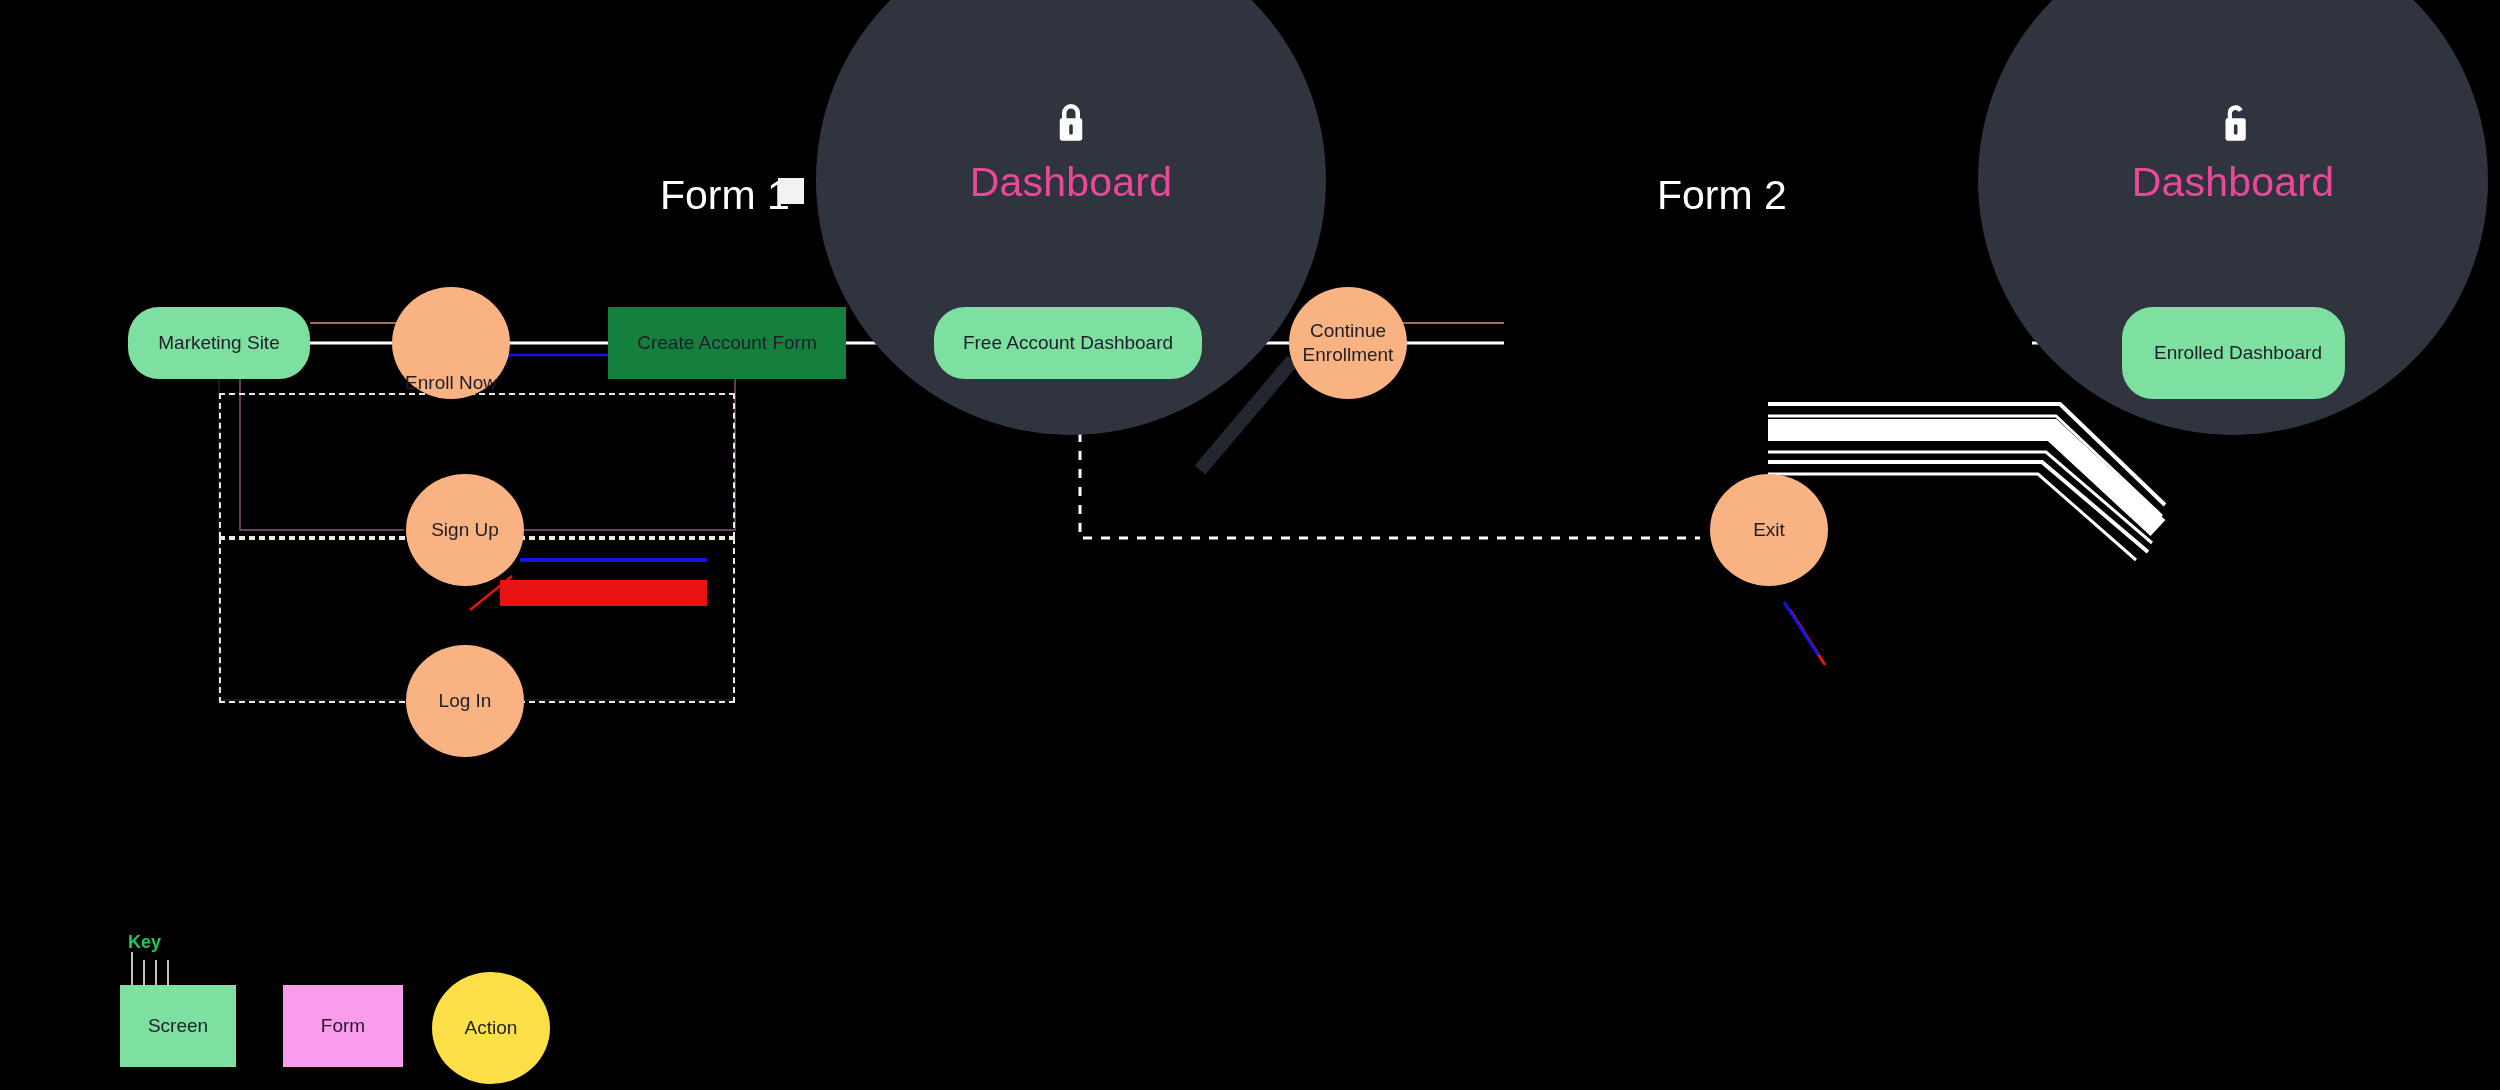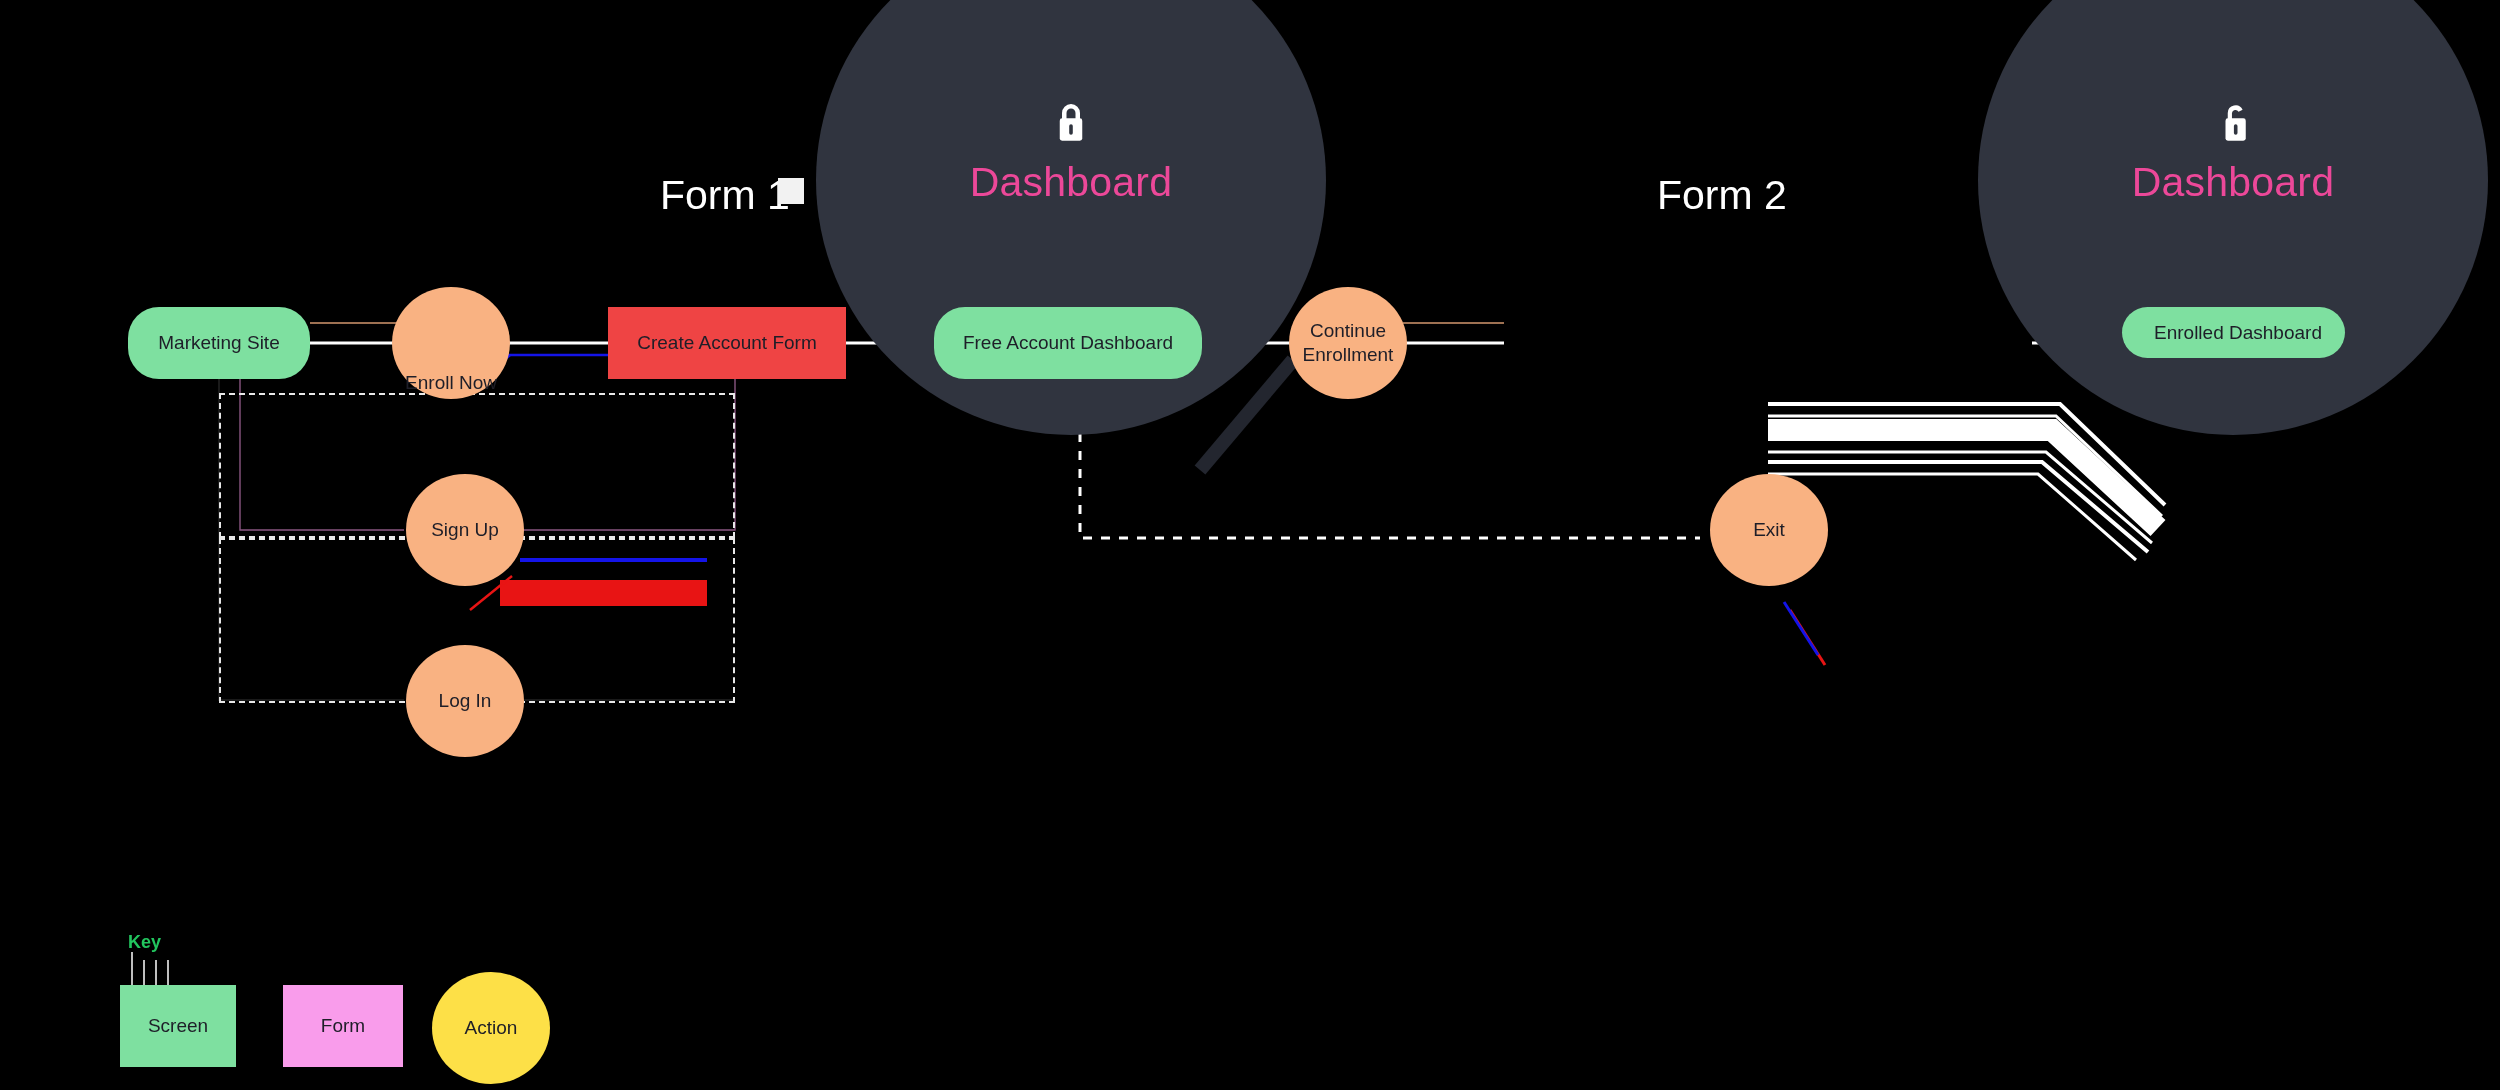--- a/index.html
+++ b/index.html
@@ -74,21 +74,21 @@
     display: flex;
     align-items: center;
     justify-content: center;
     text-align: center;
     color: #1e1e28;
     font-size: 19px;
     line-height: 1.25;
     padding: 4px 8px;
   }
   .node.screen { background: #7ee0a0; border-radius: 31px; }
-  .node.form   { background: #ef4444; }
+  .node.form   { background: #15803d; }
   .node.action {
     background: #f9b282;
     border-radius: 50%;
     font-size: 19px;
   }
   
   .dash-box {
     position: absolute;
     box-sizing: border-box;
     border: 2px dashed #e8e8e8;
@@ -212,21 +212,21 @@
 
   <div class="node screen" style="left:934px; top:307px; width:268px; height:72px;">
     <span>Free Account Dashboard</span>
   </div>
 
   <div class="node action" style="left:1289px; top:287px; width:118px; height:112px;">
     <span>Continue Enrollment</span>
   </div>
 
 
-  <div class="node screen" style="left:2122px; top:307px; width:223px; height:51px;padding-left:17px;">
+  <div class="node screen" style="left:2122px; top:307px; width:223px; height:92px;padding-left:17px;">
     <span>Enrolled Dashboard</span>
   </div>
 
   <div class="node action" style="left:406px; top:474px; width:118px; height:112px;">
     <span>Sign Up</span>
   </div>
 
   <div class="node action" style="left:406px; top:645px; width:118px; height:112px;">
     <span>Log In</span>
   </div>

